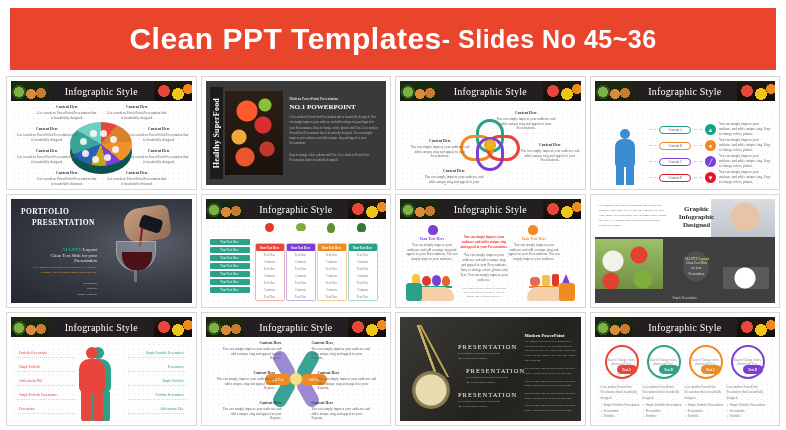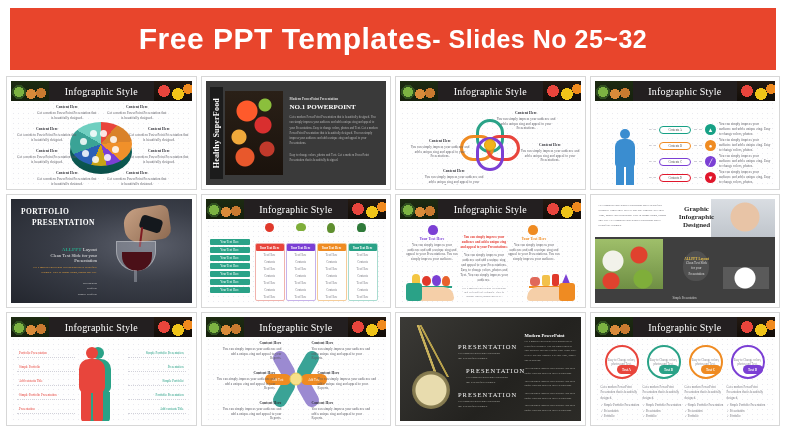--- a/index.html
+++ b/index.html
@@ -201,22 +201,22 @@
   .ring-badge span { font-size:3.2px; color:#fff; font-weight:700; }
   .bullets { position:absolute; font-size:3px; color:#7a7a82; line-height:1.8; }
   .bullets i { color:#9a9aa2; font-style:normal; }
 </style>
 </head>
 <body>
 
 <div class="page">
 
   <div class="banner">
-    <span class="banner-text banner-main">Free PPT Templates</span>
-    <span class="banner-text banner-sub"> - Slides No 25~32</span>
+    <span class="banner-text banner-main">Clean PPT Templates</span>
+    <span class="banner-text banner-sub"> - Slides No 45~36</span>
   </div>
 
   <div class="grid">
 
     <div class="slide">
       <div class="inner">
         <div class="dots"></div>
         <div class="topbar">
           <span class="title">Infographic Style</span>
         </div>

